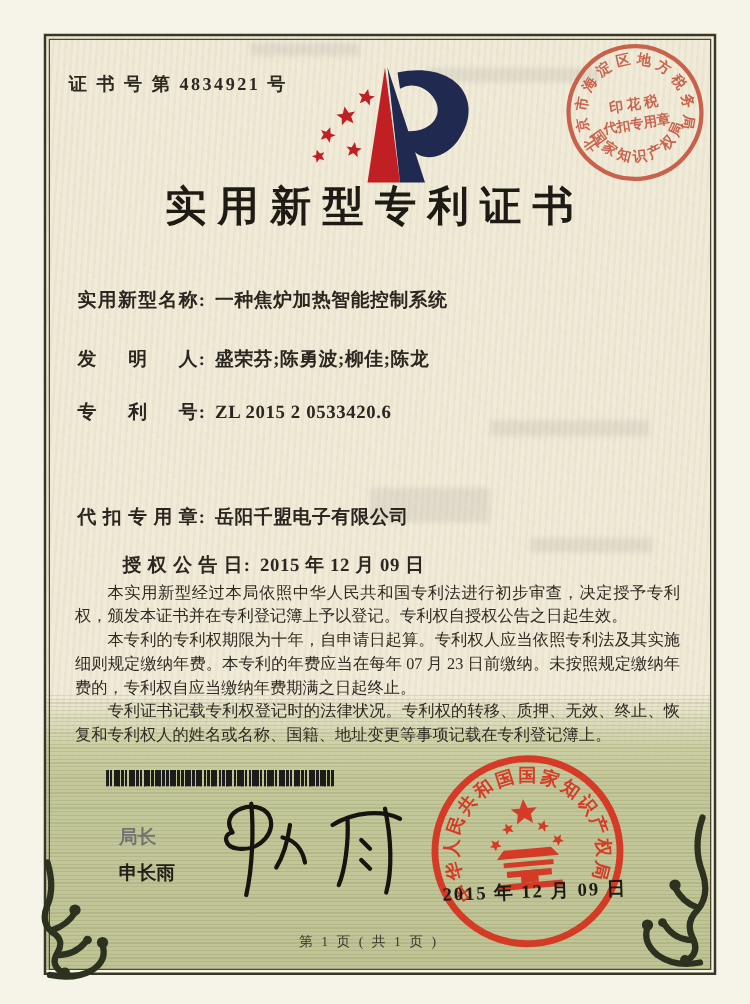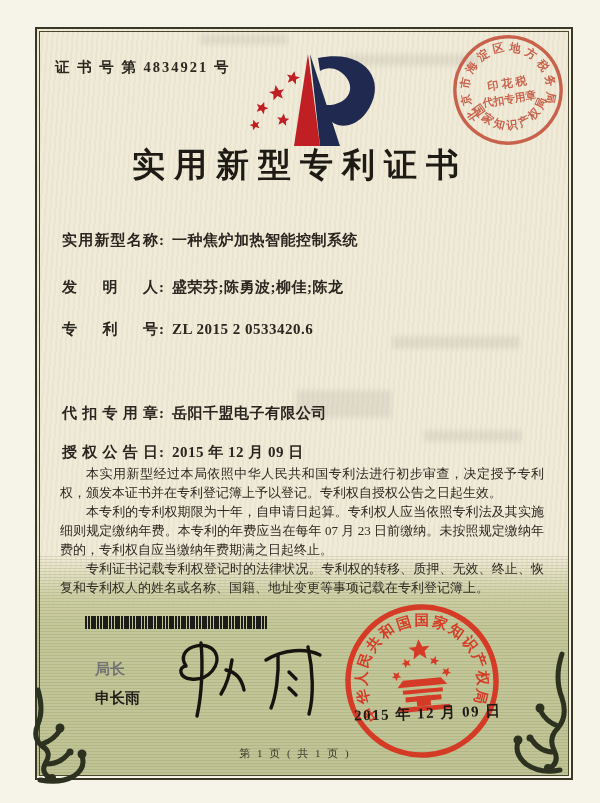--- a/index.html
+++ b/index.html
@@ -132,21 +132,21 @@
   </div>
   <div class="frow" style="top:231px;">
     <span class="flabel">实用新型名称</span><span class="fcolon">:</span><span class="fvalue">一种焦炉加热智能控制系统</span>
   </div>
   <div class="frow" style="top:320px;">
     <span class="flabel">专利号</span><span class="fcolon">:</span><span class="fvalue">ZL 2015 2 0533420.6</span>
   </div>
   <div class="frow" style="top:404px;">
     <span class="flabel">代扣专用章</span><span class="fcolon">:</span><span class="fvalue">岳阳千盟电子有限公司</span>
   </div>
-  <div class="frow" style="top:443px;">
+  <div class="frow" style="top:443px;margin-left:36px;">
     <span class="flabel">授权公告日</span><span class="fcolon">:</span><span class="fvalue">2015 年 12 月 09 日</span>
   </div>
 
   <div class="paras">
     <p>本实用新型经过本局依照中华人民共和国专利法进行初步审查，决定授予专利权，颁发本证书并在专利登记簿上予以登记。专利权自授权公告之日起生效。</p>
     <p>本专利的专利权期限为十年，自申请日起算。专利权人应当依照专利法及其实施细则规定缴纳年费。本专利的年费应当在每年 07 月 23 日前缴纳。未按照规定缴纳年费的，专利权自应当缴纳年费期满之日起终止。</p>
     <p>专利证书记载专利权登记时的法律状况。专利权的转移、质押、无效、终止、恢复和专利权人的姓名或名称、国籍、地址变更等事项记载在专利登记簿上。</p>
   </div>
 
   <div class="barcode"></div>

